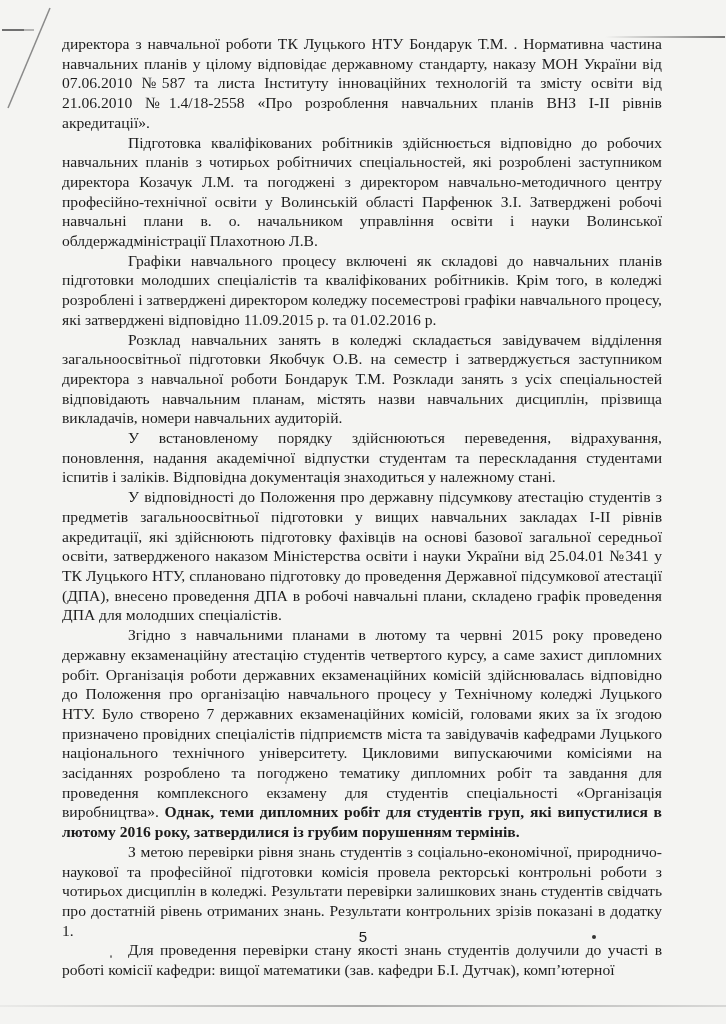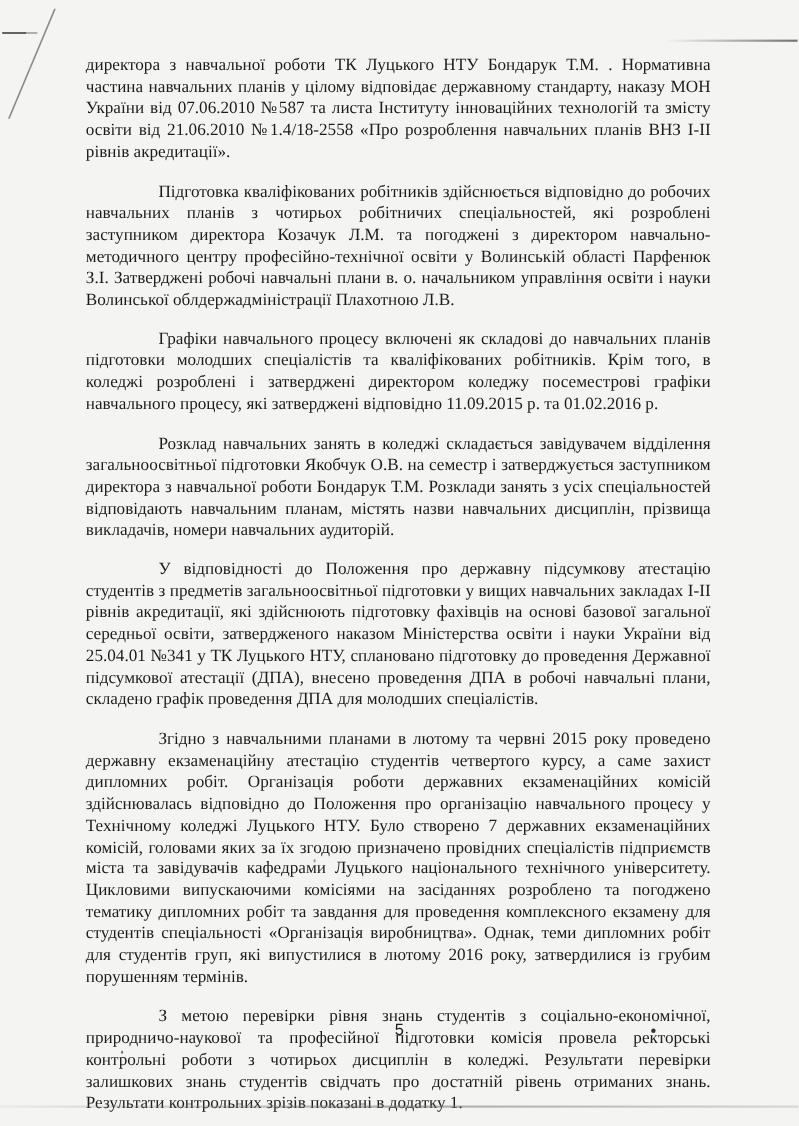--- a/index.html
+++ b/index.html
@@ -19,23 +19,23 @@
   }
   .scan-line-bottom {
     position: absolute; left: 0; top: 1005px; width: 726px; height: 2px;
     background: linear-gradient(90deg, rgba(150,150,150,0.1), rgba(120,120,120,0.6), rgba(150,150,150,0.3));
   }
   .page {
     position: absolute; left: 62px; top: 34px; width: 600px;
     font-size: 15.6px; line-height: 19.7px;
     text-align: justify;
   }
-  .page p { margin: 16px; }
+  .page p { margin: 0; }
   .indent { text-indent: 66px; }
-  .bold { font-weight: normal; }
+  .bold { font-weight: bold; }
   .page-number {
     position: absolute; top: 928px; left: 0; width: 726px; text-align: center;
     font-family: "Liberation Sans", sans-serif; font-size: 15px;
   }
   .speck { position: absolute; background: #333; border-radius: 50%; }
 </style>
 </head>
 <body>
 
 <svg class="scan-edge-left" viewBox="0 0 60 110">
@@ -43,23 +43,25 @@
   <line x1="2" y1="30" x2="24" y2="30" stroke="#444" stroke-width="1.5"></line>
   <line x1="24" y1="30" x2="34" y2="30" stroke="#777" stroke-width="1"></line>
 </svg>
 <div class="scan-line-top"></div>
 
 <div class="page">
   <p>директора з навчальної роботи ТК Луцького НТУ Бондарук Т.М. . Нормативна частина навчальних планів у цілому відповідає державному стандарту, наказу МОН України від 07.06.2010 №587 та листа Інституту інноваційних технологій та змісту освіти від 21.06.2010 №1.4/18-2558 «Про розроблення навчальних планів ВНЗ І-ІІ рівнів акредитації».</p>
   <p class="indent">Підготовка кваліфікованих робітників здійснюється відповідно до робочих навчальних планів з чотирьох робітничих спеціальностей, які розроблені заступником директора Козачук Л.М. та погоджені з директором навчально-методичного центру професійно-технічної освіти у Волинській області Парфенюк З.І. Затверджені робочі навчальні плани в. о. начальником управління освіти і науки Волинської облдержадміністрації Плахотною Л.В.</p>
   <p class="indent">Графіки навчального процесу включені як складові до навчальних планів підготовки молодших спеціалістів та кваліфікованих робітників. Крім того, в коледжі розроблені і затверджені директором коледжу посеместрові графіки навчального процесу, які затверджені відповідно 11.09.2015 р. та 01.02.2016 р.</p>
   <p class="indent">Розклад навчальних занять в коледжі складається завідувачем відділення загальноосвітньої підготовки Якобчук О.В. на семестр і затверджується заступником директора з навчальної роботи Бондарук Т.М. Розклади занять з усіх спеціальностей відповідають навчальним планам, містять назви навчальних дисциплін, прізвища викладачів, номери навчальних аудиторій.</p>
+  <p class="indent">У встановленому порядку здійснюються переведення, відрахування, поновлення, надання академічної відпустки студентам та перескладання студентами іспитів і заліків. Відповідна документація знаходиться у належному стані.</p>
   <p class="indent">У відповідності до Положення про державну підсумкову атестацію студентів з предметів загальноосвітньої підготовки у вищих навчальних закладах І-ІІ рівнів акредитації, які здійснюють підготовку фахівців на основі базової загальної середньої освіти, затвердженого наказом Міністерства освіти і науки України від 25.04.01 №341 у ТК Луцького НТУ, сплановано підготовку до проведення Державної підсумкової атестації (ДПА), внесено проведення ДПА в робочі навчальні плани, складено графік проведення ДПА для молодших спеціалістів.</p>
   <p class="indent"><span>Згідно з навчальними планами в лютому та червні 2015 року проведено державну екзаменаційну атестацію студентів четвертого курсу, а саме захист дипломних робіт. Організація роботи державних екзаменаційних комісій здійснювалась відповідно до Положення про організацію навчального процесу у Технічному коледжі Луцького НТУ. Було створено 7 державних екзаменаційних комісій, головами яких за їх згодою призначено провідних спеціалістів підприємств міста та завідувачів кафедрами Луцького національного технічного університету. Цикловими випускаючими комісіями на засіданнях розроблено та погоджено тематику дипломних робіт та завдання для проведення комплексного екзамену для студентів спеціальності «Організація виробництва». </span><span class="bold">Однак, теми дипломних робіт для студентів груп, які випустилися в лютому 2016 року, затвердилися із грубим порушенням термінів.</span></p>
   <p class="indent">З метою перевірки рівня знань студентів з соціально-економічної, природничо-наукової та професійної підготовки комісія провела ректорські контрольні роботи з чотирьох дисциплін в коледжі. Результати перевірки залишкових знань студентів свідчать про достатній рівень отриманих знань. Результати контрольних зрізів показані в додатку 1.</p>
+  <p class="indent">Для проведення перевірки стану якості знань студентів долучили до участі в роботі комісії кафедри: вищої математики (зав. кафедри Б.І. Дутчак), комп’ютерної</p>
 </div>
 
 <div class="page-number">5</div>
 
 <div class="speck" style="left:592px;top:935px;width:4px;height:4px;"></div>
 <div class="speck" style="left:110px;top:955px;width:2px;height:3px;background:#777;"></div>
 <div class="speck" style="left:285px;top:781px;width:2px;height:3px;background:#999;"></div>
 <div class="scan-line-bottom"></div>
 
 </body></html>

